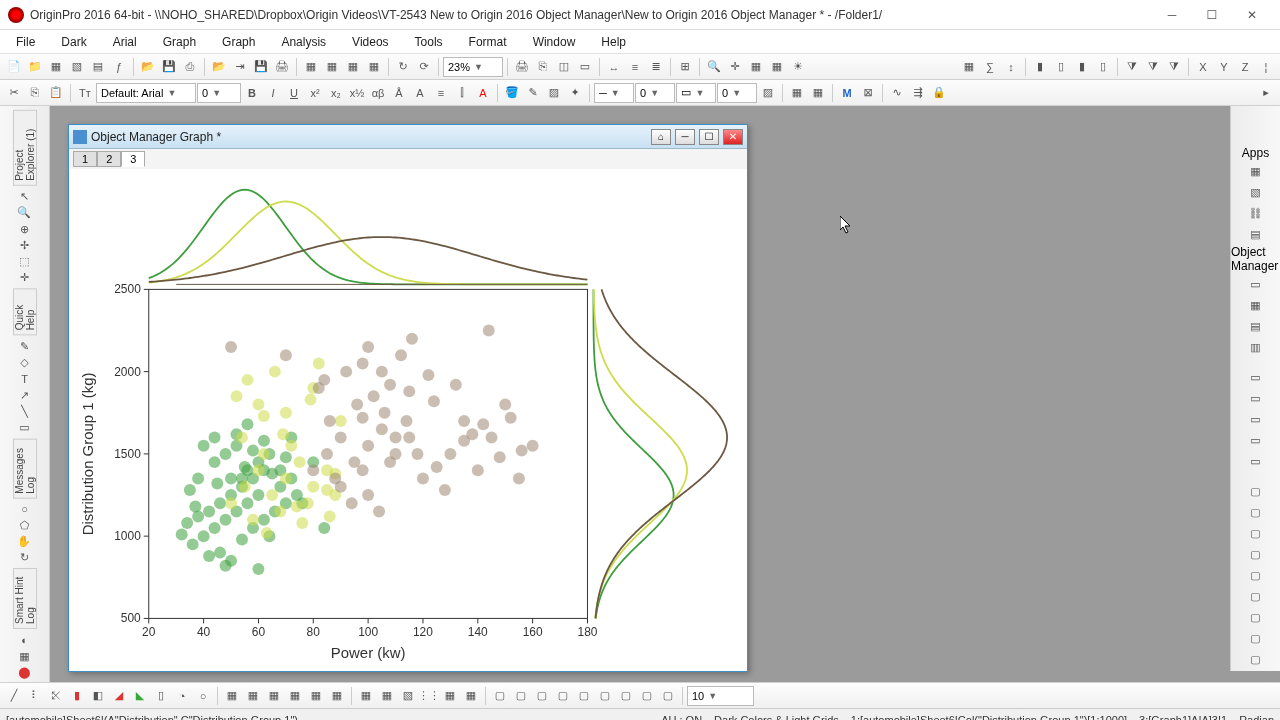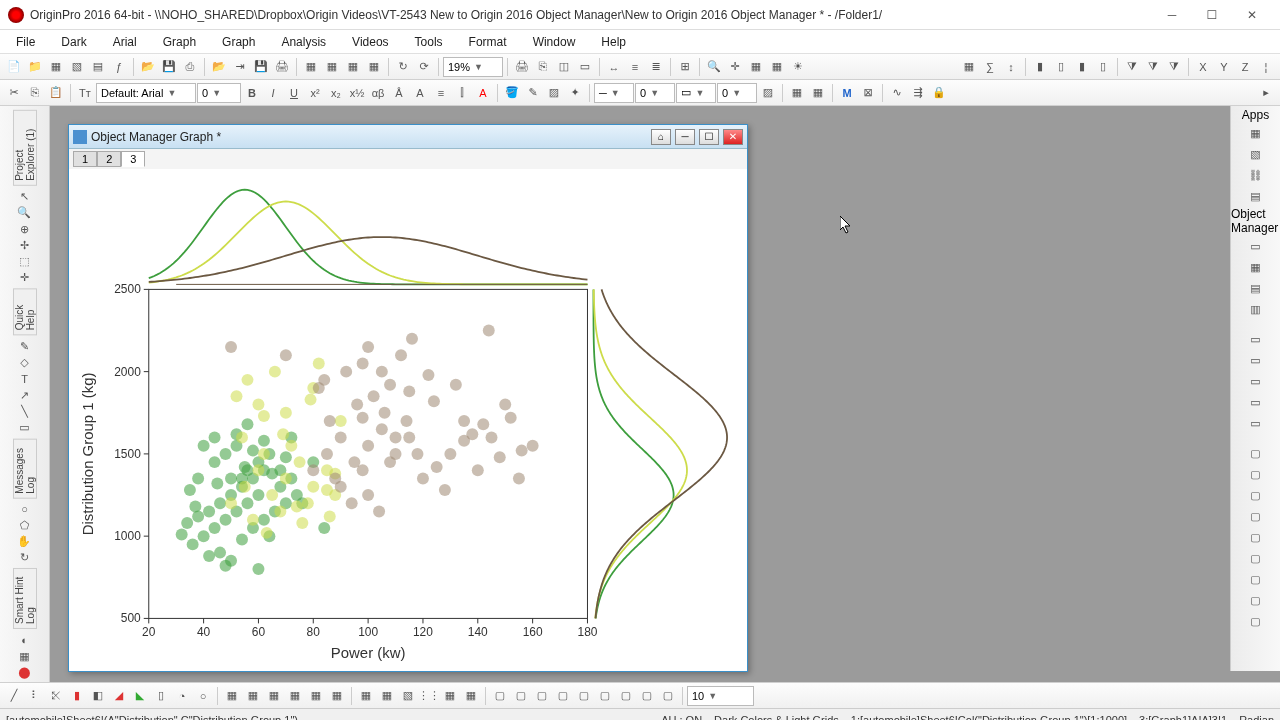--- a/index.html
+++ b/index.html
@@ -111,21 +111,21 @@
   <div class="tb-sep"></div>
   <div class="tb-btn">▦</div>
   <div class="tb-btn">▦</div>
   <div class="tb-btn">▦</div>
   <div class="tb-btn">▦</div>
   <div class="tb-sep"></div>
   <div class="tb-btn">↻</div>
   <div class="tb-btn">⟳</div>
   <div class="tb-sep"></div>
   <div class="tb-combo" style="width:60px;">
-      <span>19%</span>
+      <span>23%</span>
       <span class="arrow">▼</span>
     </div>
   <div class="tb-sep"></div>
   <div class="tb-btn">🖨</div>
   <div class="tb-btn">⎘</div>
   <div class="tb-btn">◫</div>
   <div class="tb-btn">▭</div>
   <div class="tb-sep"></div>
   <div class="tb-btn">↔</div>
   <div class="tb-btn">≡</div>
@@ -449,21 +449,21 @@
           <polyline points="527.7969427183227,450 527.9610677096905,448.35 528.1380941668829,446.7 528.3288255268454,445.05 528.5340954046488,443.4 528.7547668877062,441.75 528.9917316173703,440.1 529.2459086447897,438.45 529.5182430483587,436.8 529.8097043007012,435.15 530.1212843738756,433.5 530.453995572401,431.85 530.8088680847677,430.2 531.1869472453293,428.55 531.5892904998743,426.9 532.016964069736,425.25 532.4710393110371,423.6 532.9525887675574,421.95 533.4626819177697,420.3 534.0023806187976,418.65 534.5727342523973,417 535.1747745805569,415.35 535.8095103209083,413.7 536.477921454861,412.05 537.1809532841684,410.4 537.9195102545108,408.75 538.6944495675942,407.1 539.5065746062131,405.45 540.3566281996704,403.8 541.2452857598664,402.15 542.1731483212341,400.5 543.1407355204773,398.85 544.148478554741,397.2 545.1967131593547,395.55 546.2856726486434,393.9 547.4154810654284,392.25 548.5861464867369,390.6 549.7975545348622,388.95 551.049462144231,387.3 552.3414916355292,385.65 553.6731251491627,384 555.0436994903786,382.35 556.4524014382132,380.7 557.8982635698487,379.05 559.3801606509326,377.4 560.896806640933,375.75 562.4467523606597,374.1 564.0283838666619,372.45 565.6399215743351,370.8 567.2794201682209,369.15 568.9447693341774,367.5 570.6336953438582,365.85 572.3437635172677,364.2 574.0723815840976,362.55 575.8168039591154,360.9 577.5741369411071,359.25 579.3413448388114,357.6 581.1152570209637,355.95 582.892575881045,354.3 584.6698857006495,352.65 586.4436623886033,351 588.2102840661435,349.35 589.9660424616546,347.7 591.7071550717291,346.05 593.4297780387207,344.4 595.1300196885728,342.75 596.8039546665689,341.1 598.447638602857,339.45 600.0571232341819,337.8 601.6284719032892,336.15 603.1577753529947,334.5 604.6411677279955,332.85 606.0748426941749,331.2 607.4550695824785,329.55 608.778209462435,327.9 610.0407310491029,326.25 611.2392263466684,324.6 612.3704259321128,322.95 613.4312137833236,321.29999999999995 614.4186415577474,319.65 615.3299422301675,318 616.1625430014267,316.35 616.914077393881,314.70000000000005 617.5823964540476,313.05 618.165578988251,311.4 618.6619407630533,309.75 619.0700426088108,308.1 619.388697371796,306.45 619.6169756678812,304.8 619.7542103987616,303.15 619.8,301.5 619.7542103987616,299.85 619.6169756678812,298.2 619.388697371796,296.54999999999995 619.0700426088108,294.9 618.6619407630533,293.25 618.165578988251,291.6 617.5823964540476,289.95000000000005 616.914077393881,288.3 616.1625430014267,286.65 615.3299422301675,285 614.4186415577474,283.35 613.4312137833236,281.7 612.3704259321128,280.04999999999995 611.2392263466684,278.4 610.0407310491029,276.75 608.778209462435,275.1 607.4550695824785,273.45 606.0748426941749,271.79999999999995 604.6411677279955,270.15 603.1577753529947,268.5 601.6284719032892,266.85 600.0571232341819,265.2 598.447638602857,263.55 596.8039546665689,261.9 595.1300196885728,260.25 593.4297780387207,258.6 591.7071550717291,256.95000000000005 589.9660424616546,255.3 588.2102840661435,253.65 586.4436623886033,252 584.6698857006495,250.35 582.892575881045,248.70000000000002 581.1152570209637,247.05 579.3413448388114,245.4 577.5741369411071,243.75 575.8168039591154,242.1 574.0723815840976,240.45 572.3437635172677,238.79999999999998 570.6336953438582,237.15 568.9447693341774,235.5 567.2794201682209,233.85 565.6399215743351,232.2 564.0283838666619,230.54999999999998 562.4467523606597,228.89999999999998 560.896806640933,227.24999999999997 559.3801606509326,225.6 557.8982635698487,223.95 556.4524014382132,222.3 555.0436994903786,220.65 553.6731251491627,219.00000000000003 552.3414916355292,217.35000000000002 551.049462144231,215.70000000000002 549.7975545348622,214.05 548.5861464867369,212.4 547.4154810654284,210.75 546.2856726486434,209.1 545.1967131593547,207.45000000000002 544.148478554741,205.8 543.1407355204773,204.15 542.1731483212341,202.5 541.2452857598664,200.85 540.3566281996704,199.2 539.5065746062131,197.54999999999998 538.6944495675942,195.9 537.9195102545108,194.25 537.1809532841684,192.59999999999997 536.477921454861,190.95 535.8095103209083,189.3 535.1747745805569,187.64999999999998 534.5727342523973,186 534.0023806187976,184.34999999999997 533.4626819177697,182.7 532.9525887675574,181.05 532.4710393110371,179.40000000000003 532.016964069736,177.75 531.5892904998743,176.10000000000002 531.1869472453293,174.45 530.8088680847677,172.8 530.453995572401,171.15000000000003 530.1212843738756,169.5 529.8097043007012,167.85000000000002 529.5182430483587,166.2 529.2459086447897,164.55 528.9917316173703,162.89999999999998 528.7547668877062,161.25 528.5340954046488,159.60000000000002 528.3288255268454,157.95 528.1380941668829,156.3 527.9610677096905,154.64999999999998 527.7969427183227,153 527.6449464405682,151.34999999999997 527.5043371300279,149.7 527.3744041953821,148.05 527.254468191537,146.39999999999998 527.1438806662089,144.75 527.0420238752871,143.09999999999997 526.9483103800108,141.45 526.8621825386276,139.8 526.7831119047669,138.15000000000003 526.7105985442715,136.5 526.6441702817085,134.85000000000002 526.5833818872051,133.2 526.5278142136739,131.55 526.477073293869,129.90000000000003 526.4307894060958,128.25 526.3886161167618,126.60000000000002 526.3502293073254,124.94999999999999 526.315326192568,123.30000000000001 526.283624336501,121.64999999999998 526.2548606716106,120 " fill="none" stroke="#cddc4a" stroke-width="1.8"></polyline>
           <polyline points="528.0301082310693,450 528.1900407092645,448.35 528.3609371472688,446.7 528.5434072519839,445.05 528.738083114985,443.4 528.9456191253449,441.75 529.1666917956657,440.1 529.4019994954277,438.45 529.6522620857834,436.8 529.9182204499723,435.15 530.2006359136263,433.5 530.5002895493627,431.85 530.8179813602313,430.2 531.1545293368014,428.55 531.510768382926,426.9 531.8875491055366,425.25 532.2857364641694,423.6 532.7062082763317,421.95 533.1498535752717,420.3 533.617570817218,418.65 534.1102659357153,417 534.6288502412837,415.35 535.174238165293,413.7 535.7473448476459,412.05 536.3490835686162,410.4 536.9803630259977,408.75 537.6420844595526,407.1 538.3351386256442,405.45 539.0604026258571,403.8 539.8187365943702,402.15 540.6109802498353,400.5 541.4379493185315,398.85 542.3004318366033,397.2 543.1991843402375,395.55 544.1349279537061,393.9 545.1083443862578,392.25 546.1200718499131,390.6 547.1707009112641,388.95 548.2607702914223,387.3 549.3907626292637,385.65 550.5611002241031,384 551.7721407748658,382.35 553.0241731337147,380.7 554.317413092926,379.05 555.6519992245693,377.4 557.027988793251,375.75 558.4453537627846,374.1 559.9039769181848,372.45 561.4036481248041,370.8 562.9440607467618,369.15 564.5248082470224,367.5 566.1453809915861,365.85 567.8051632802207,364.2 569.5034306260188,362.55 571.2393473057714,360.9 573.0119642027314,359.25 574.8202169627804,357.6 576.6629244843033,355.95 578.5387877612371,354.3 580.4463890977682,352.65 582.3841917120217,351 584.3505397448167,349.35 586.3436586881551,347.7 588.3616562465619,346.05 590.402523642734,344.4 592.4641373771524,342.75 594.5442614494066,341.1 596.6405500469647,339.45 598.7505507050042,337.8 600.8717079387189,336.15 603.0013673472336,334.5 605.1367801859183,332.85 607.2751084014928,331.2 609.4134301218796,329.55 611.5487455903021,327.9 613.6779835306615,326.25 615.798007928755,324.6 617.9056252114675,322.95 619.9975918036571,321.29999999999995 622.070622040112,319.65 624.121396407675,318 626.146570090438,316.35 628.14278178882,314.70000000000005 630.1066627813656,313.05 632.0348461962612,311.4 633.9239764578707,309.75 635.7707188720536,308.1 637.5717693126743,306.45 639.3238639705246,304.8 641.0237891249071,303.15 642.6683908973471,301.5 644.2545849463359,299.85 645.7793660616707,298.2 647.2398176168347,296.54999999999995 648.6331208379742,294.9 649.9565638483792,293.25 651.2075504479475,291.6 652.3836085879277,289.95000000000005 653.482398502277,288.3 654.5017204582375,286.65 655.4395220902245,285 656.2939052828234,283.35 657.0631325705973,281.7 657.7456330245141,280.04999999999995 658.340007597081,278.4 658.8450339007375,276.75 659.2596703966607,275.1 659.5830599738966,273.45 659.8145329016008,271.79999999999995 659.9536091401553,270.15 660,268.5 659.9536091401553,266.85 659.8145329016008,265.2 659.5830599738966,263.55 659.2596703966607,261.9 658.8450339007375,260.25 658.340007597081,258.6 657.7456330245141,256.95000000000005 657.0631325705973,255.3 656.2939052828234,253.65 655.4395220902245,252 654.5017204582375,250.35 653.482398502277,248.70000000000002 652.3836085879277,247.05 651.2075504479475,245.4 649.9565638483792,243.75 648.6331208379742,242.1 647.2398176168347,240.45 645.7793660616707,238.79999999999998 644.2545849463359,237.15 642.6683908973471,235.5 641.0237891249071,233.85 639.3238639705246,232.2 637.5717693126743,230.54999999999998 635.7707188720536,228.89999999999998 633.9239764578707,227.24999999999997 632.0348461962612,225.6 630.1066627813656,223.95 628.14278178882,222.3 626.146570090438,220.65 624.121396407675,219.00000000000003 622.070622040112,217.35000000000002 619.9975918036571,215.70000000000002 617.9056252114675,214.05 615.798007928755,212.4 613.6779835306615,210.75 611.5487455903021,209.1 609.4134301218796,207.45000000000002 607.2751084014928,205.8 605.1367801859183,204.15 603.0013673472336,202.5 600.8717079387189,200.85 598.7505507050042,199.2 596.6405500469647,197.54999999999998 594.5442614494066,195.9 592.4641373771524,194.25 590.402523642734,192.59999999999997 588.3616562465619,190.95 586.3436586881551,189.3 584.3505397448167,187.64999999999998 582.3841917120217,186 580.4463890977682,184.34999999999997 578.5387877612371,182.7 576.6629244843033,181.05 574.8202169627804,179.40000000000003 573.0119642027314,177.75 571.2393473057714,176.10000000000002 569.5034306260188,174.45 567.8051632802207,172.8 566.1453809915861,171.15000000000003 564.5248082470224,169.5 562.9440607467618,167.85000000000002 561.4036481248041,166.2 559.9039769181848,164.55 558.4453537627846,162.89999999999998 557.027988793251,161.25 555.6519992245693,159.60000000000002 554.317413092926,157.95 553.0241731337147,156.3 551.7721407748658,154.64999999999998 550.5611002241031,153 549.3907626292637,151.34999999999997 548.2607702914223,149.7 547.1707009112641,148.05 546.1200718499131,146.39999999999998 545.1083443862578,144.75 544.1349279537061,143.09999999999997 543.1991843402375,141.45 542.3004318366033,139.8 541.4379493185315,138.15000000000003 540.6109802498353,136.5 539.8187365943702,134.85000000000002 539.0604026258571,133.2 538.3351386256442,131.55 537.6420844595526,129.90000000000003 536.9803630259977,128.25 536.3490835686162,126.60000000000002 535.7473448476459,124.94999999999999 535.174238165293,123.30000000000001 534.6288502412837,121.64999999999998 534.1102659357153,120 " fill="none" stroke="#6b5842" stroke-width="1.8"></polyline>
         </svg>
     </div>
   </div>
 
   <svg class="fake-cursor" style="left:840px; top:110px;" viewBox="0 0 14 20">
     <path d="M0 0 L0 14 L3 11 L6 17 L8 16 L5 10 L10 10 Z" fill="#fff" stroke="#000" stroke-width="1"></path>
   </svg>
 
-  <div class="righttb" style="position:absolute; right:0; top:0; bottom:11px;">
+  <div class="righttb" style="position:absolute; right:0; top:0; bottom:11px;justify-content:flex-end;">
     <div class="vtext">Apps</div>
     <div class="vt-btn">▦</div>
     <div class="vt-btn">▧</div>
     <div class="vt-btn">⛓</div>
     <div class="vt-btn">▤</div>
     <div class="vtext">Object Manager</div>
     <div class="vt-btn">▭</div>
     <div class="vt-btn">▦</div>
     <div class="vt-btn">▤</div>
     <div class="vt-btn">▥</div>

